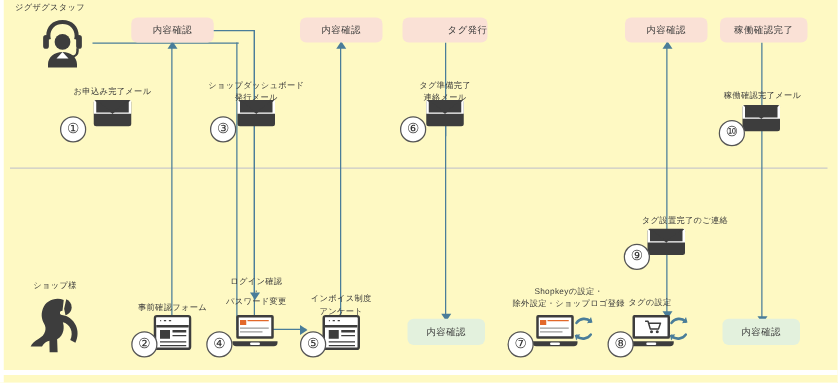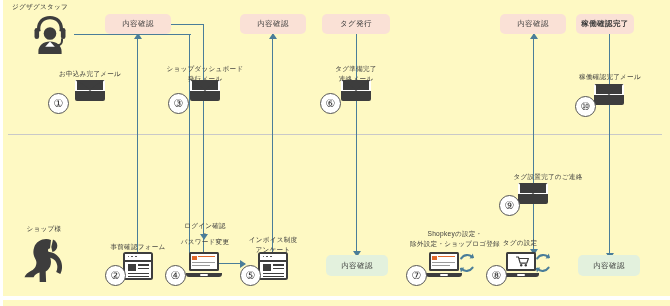--- a/index.html
+++ b/index.html
@@ -124,25 +124,25 @@
       <circle cx="24" cy="21.5" r="6.3" fill="#3d3d3d"></circle>
       <path d="M24 29.5c-6.6 0-11.6 4.2-11.6 9.8V42h23.2v-2.7c0-5.6-5-9.8-11.6-9.8z" fill="#3d3d3d"></path>
       <path d="M24 29.5l-4.8 5.2h9.6z" fill="#ffffff"></path>
     </svg>
   </div>
 
   <div class="pill pink" style="left:105px;top:14px;width:66px;">内容確認</div>
 
   <div class="pill pink" style="left:240px;top:14px;width:66px;">内容確認</div>
 
-  <div class="pill pink" style="left:322px;top:14px;width:68px;">タグ発行</div>
+  <div class="pill pink" style="left:322px;top:14px;width:68px;text-align:right;">タグ発行</div>
 
   <div class="pill pink" style="left:500px;top:14px;width:66px;">内容確認</div>
 
-  <div class="pill pink" style="left:576px;top:14px;width:58px;font-weight:bold;">稼働確認完了</div>
+  <div class="pill pink" style="left:576px;top:14px;width:70px;">稼働確認完了</div>
 
   <div class="cap" style="left:25px;top:69px;width:130px;">お申込み完了メール</div>
   <div class="env" style="left:75px;top:80px;">
     <div class="body"></div>
       <div class="flapA"></div>
       <div class="flapB"></div>
   </div>
   <div class="num" style="left:48px;top:93px;">①</div>
 
   <div class="cap wrapped" style="left:150px;top:64px;width:110px;">ショップダッシュボード<br>発行メール</div>

